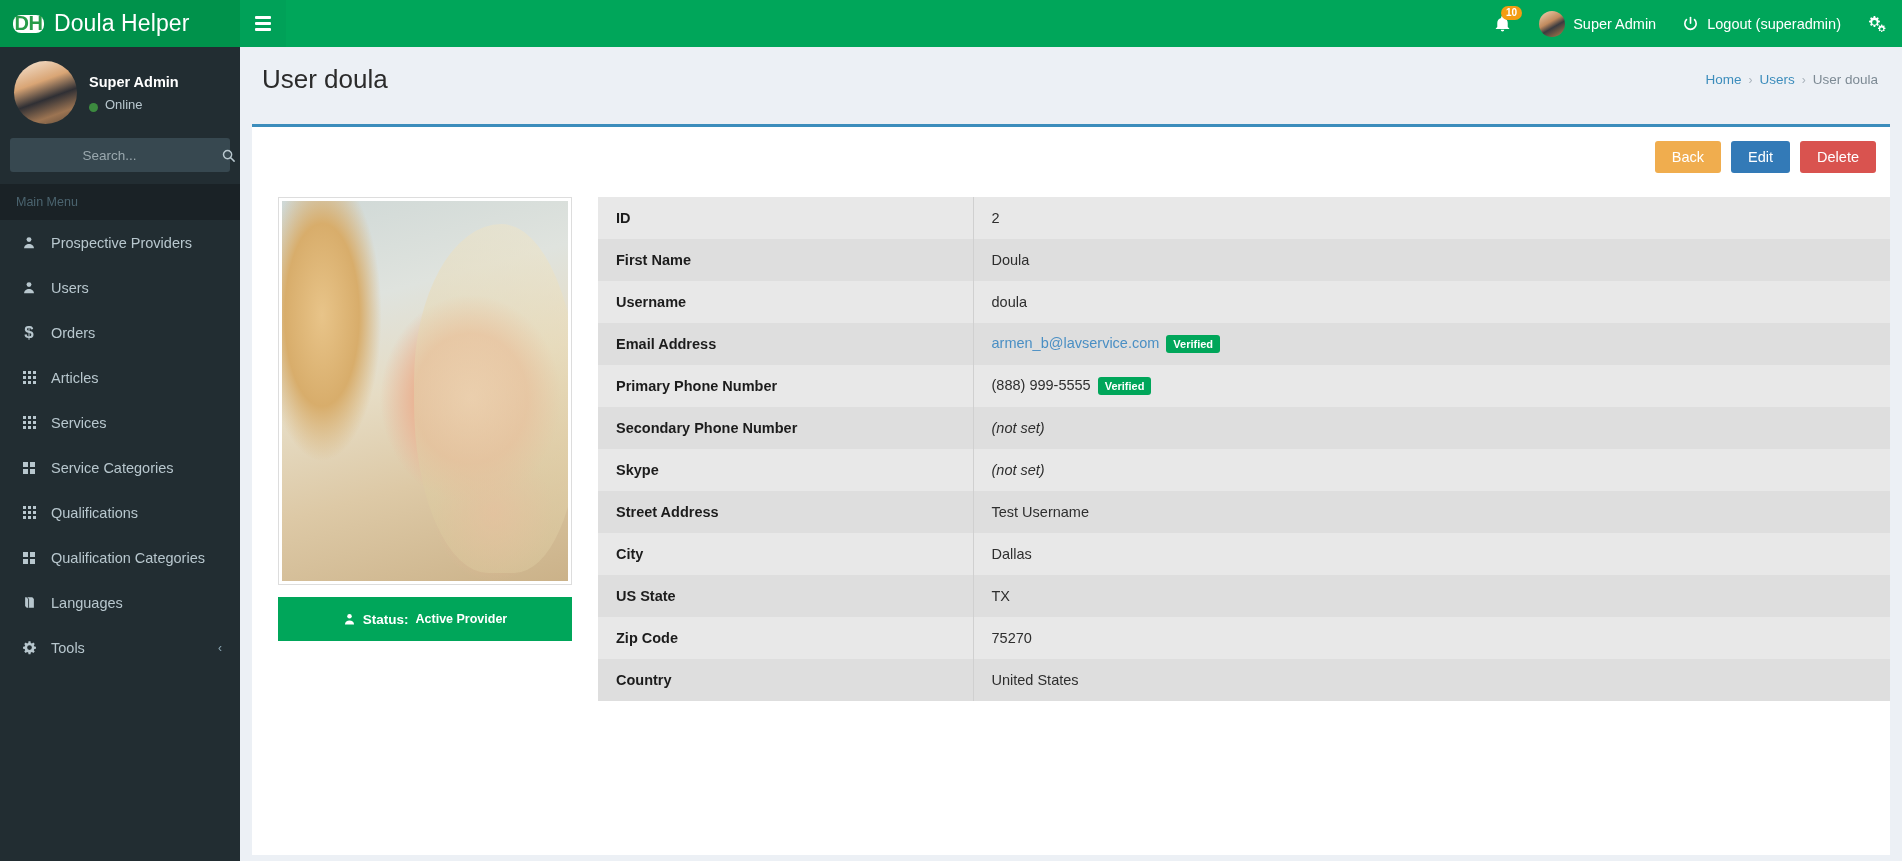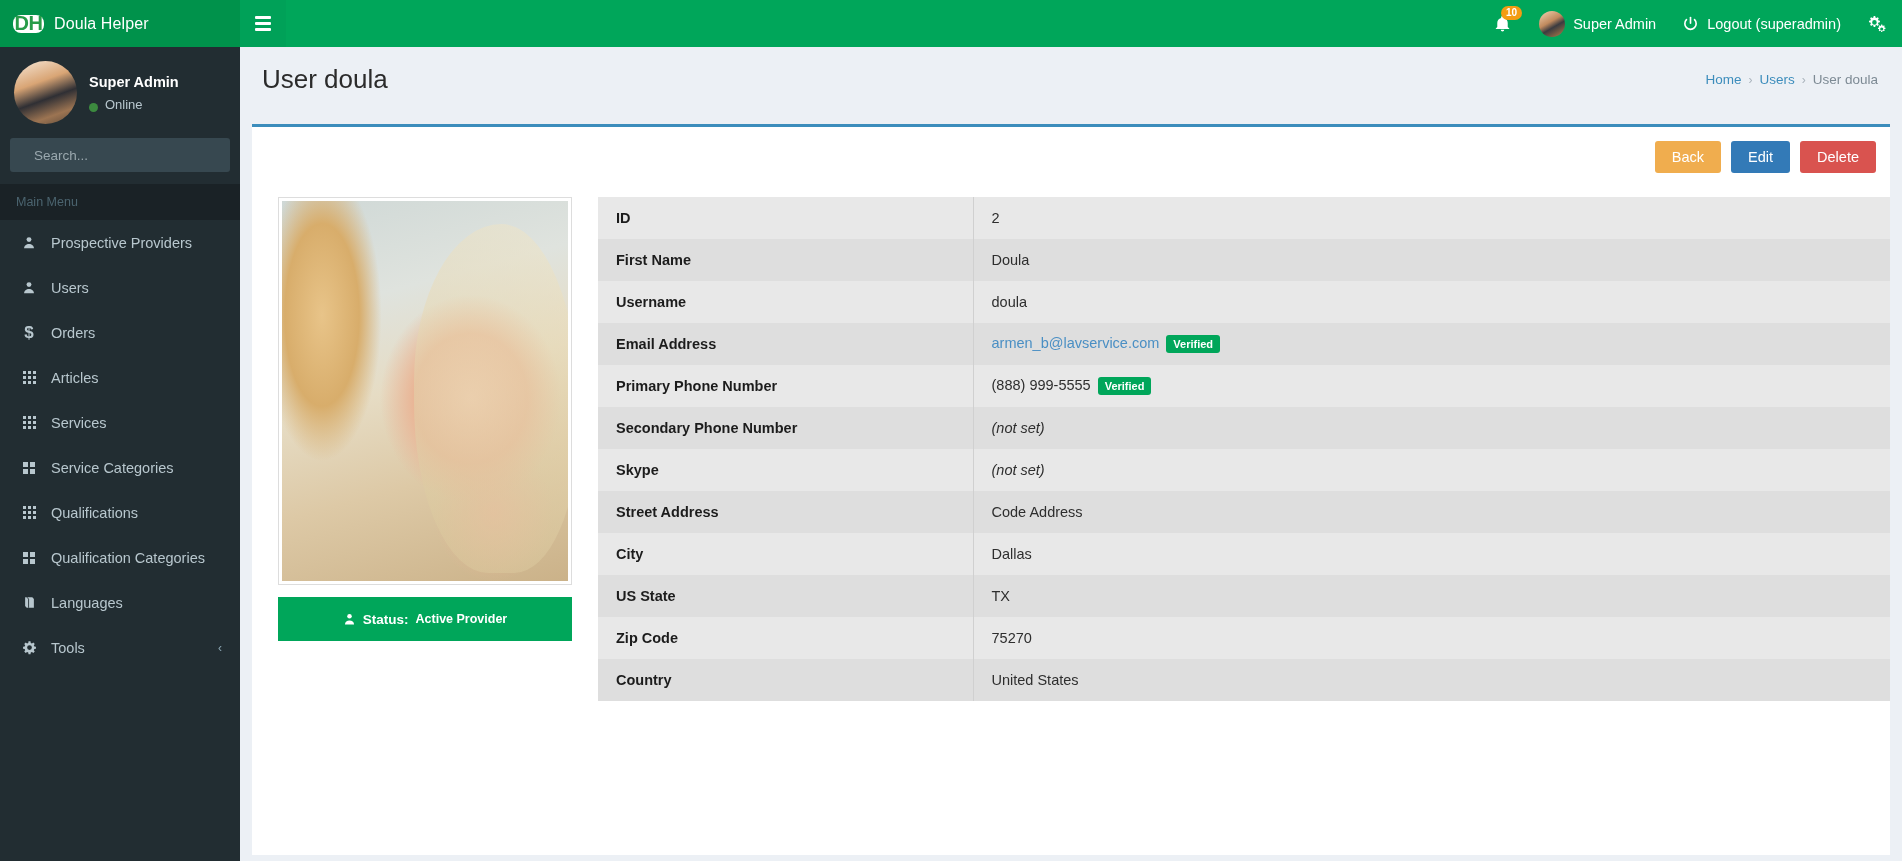--- a/index.html
+++ b/index.html
@@ -20,21 +20,21 @@
     padding-left: 13px;
   }
   .logo-badge {
     width: 31px; height: 18px; border-radius: 8px;
     background: #ffffff;
     display: flex; align-items: center; justify-content: center;
     font-size: 20px; font-weight: bold; color: #279b48;
     letter-spacing: -0.5px;
     flex: 0 0 31px;
   }
-  .logo-text { color: #fff; font-size: 16px; font-weight: 400; letter-spacing: .1px; }
+  .logo-text { color: #fff; font-size: 23px; font-weight: 400; letter-spacing: .1px; }
 
   .navbar {
     flex: 1; background: #00a65a;
     display: flex; align-items: center; gap: 44px;
   }
   .hamburger {
     width: 46px; height: 47px;
     display: flex; flex-direction: column; align-items: center; justify-content: center;
     gap: 3px; cursor: pointer; background: #00a158;
   }
@@ -81,22 +81,23 @@
   .user-status { color: #b8c7ce; font-size: 13px; display: flex; align-items: flex-end; gap: 7px; }
   .dot-online { width: 9px; height: 9px; border-radius: 50%; background: #3c8a3f; display: inline-block; }
 
   .search-wrap { padding: 0 10px 12px 10px; }
   .search-box {
     display: flex; align-items: center;
     background: #374850; border-radius: 3px; height: 34px;
   }
   .search-box input {
     flex: 1; background: transparent; border: 0; outline: none;
-    color: #ccd6da; font-size: 13.5px; padding: 0 24px;
+    color: #ccd6da; font-size: 13.5px; padding: 0 11px;
     font-family: "Liberation Sans", sans-serif;
+    text-align: center;
   }
   .search-box input::placeholder { color: #9aa8ae; }
   .search-btn {
     background: transparent; border: 0; cursor: pointer;
     color: #b8c7ce; padding: 0 12px; display: flex; align-items: center;
   }
 
   .menu-header {
     background: #1a2226; color: #4b646f;
     font-size: 12.5px; padding: 11px 16px;
@@ -482,21 +483,21 @@
                 <td class="val-notset">(not set)</td>
               </tr>
 
               <tr>
                 <th>Skype</th>
                 <td class="val-notset">(not set)</td>
               </tr>
 
               <tr>
                 <th>Street Address</th>
-                <td>Code Address</td>
+                <td>Test Username</td>
               </tr>
 
               <tr>
                 <th>City</th>
                 <td>Dallas</td>
               </tr>
 
               <tr>
                 <th>US State</th>
                 <td>TX</td>

